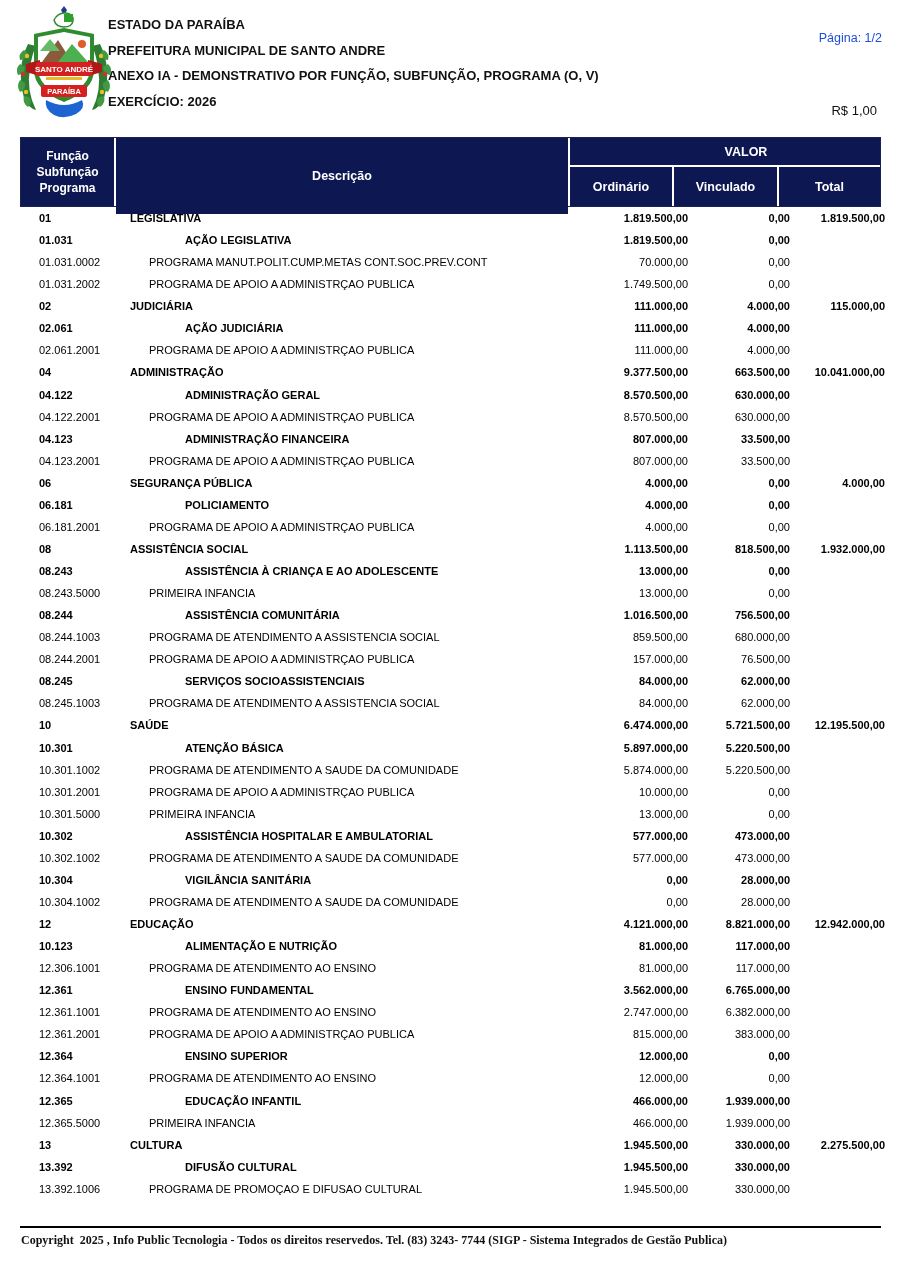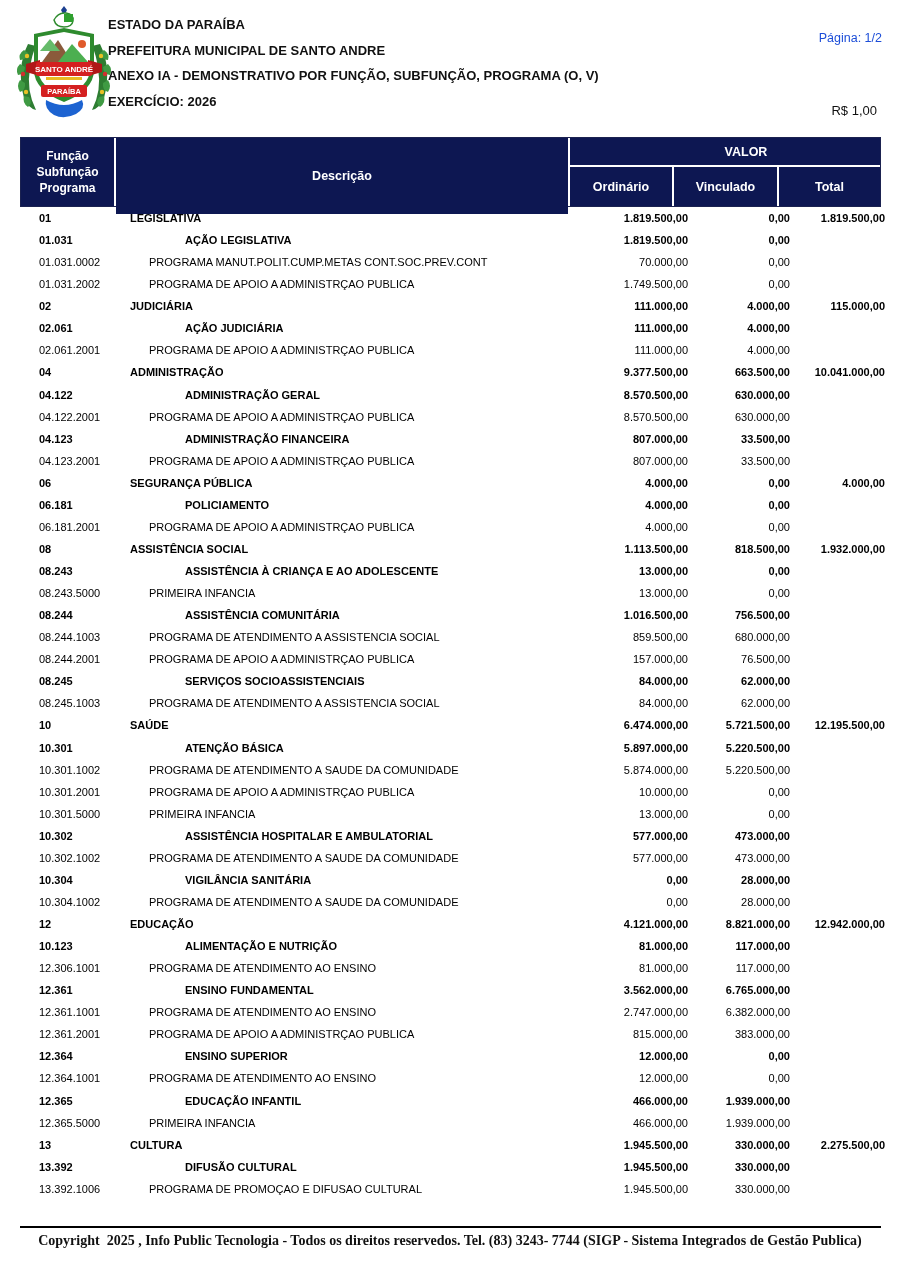--- a/index.html
+++ b/index.html
@@ -31,22 +31,22 @@
   .c-code{left:7px;}
   .c-desc{left:98px;}
   .lv2 .c-desc{left:109px;margin-left:44px;}
   .lv3 .c-desc{left:117px;}
   .c-ord{left:450px;width:206px;text-align:right;}
   .c-vinc{left:562px;width:196px;text-align:right;}
   .c-total{left:662px;width:191px;text-align:right;}
 
   
   .foot-line{position:absolute;left:20px;top:1226px;width:861px;height:2px;background:#000;}
-  .copyright{position:absolute;left:0;top:1233px;width:900px;text-align:center;
-             font-family:"Liberation Serif",serif;font-weight:700;font-size:14px;color:#111;white-space:pre;}
+  .copyright{position:absolute;left:0;top:1233px;width:748px;text-align:center;
+             font-family:"Liberation Serif",serif;font-weight:700;font-size:12px;color:#111;white-space:pre;}
 </style>
 </head>
 <body>
 
 <div class="page">
 
   <svg class="logo" viewBox="0 0 100 118" xmlns="http://www.w3.org/2000/svg">
 
     <g>
       <path d="M47 4 L50 0 L53 4 L51 8 L49 8 Z" fill="#1b3f8f"></path>

